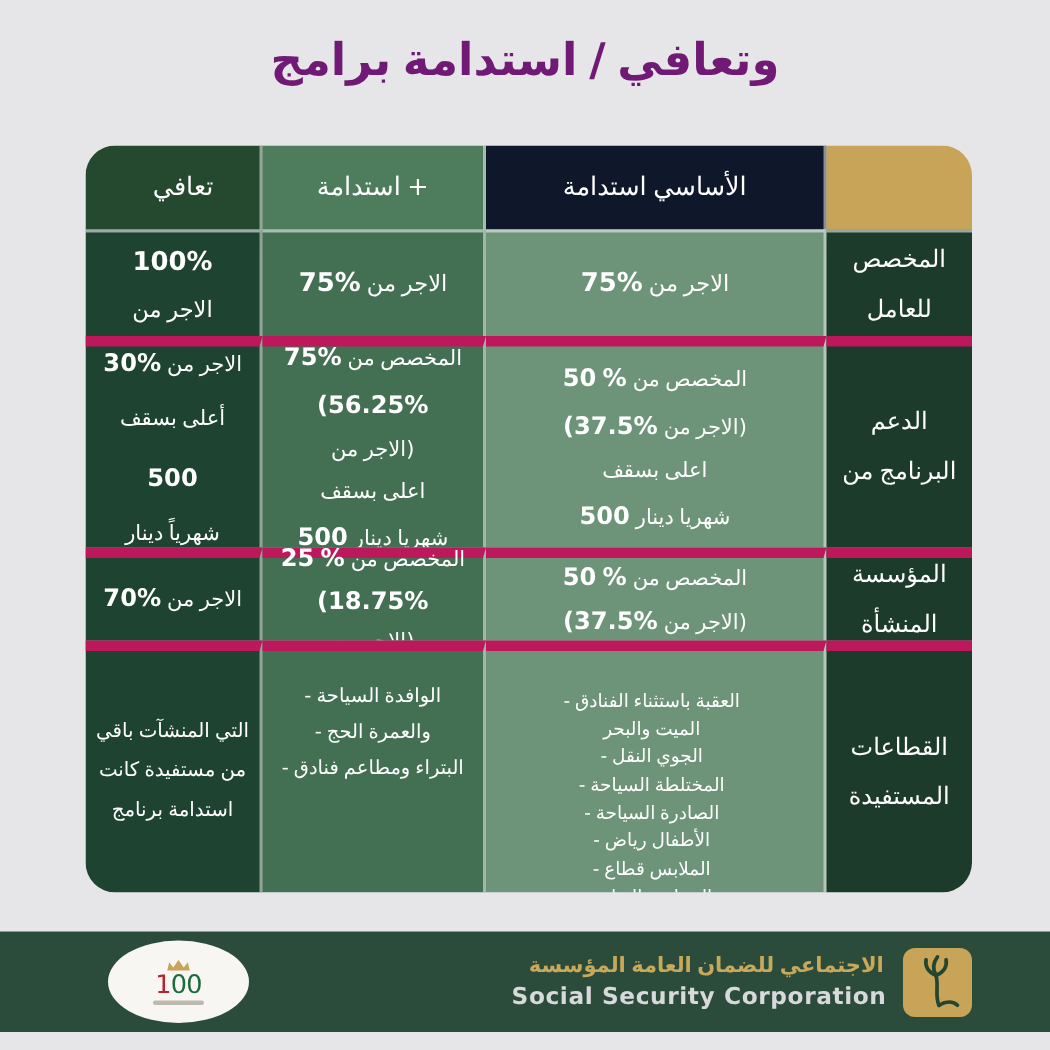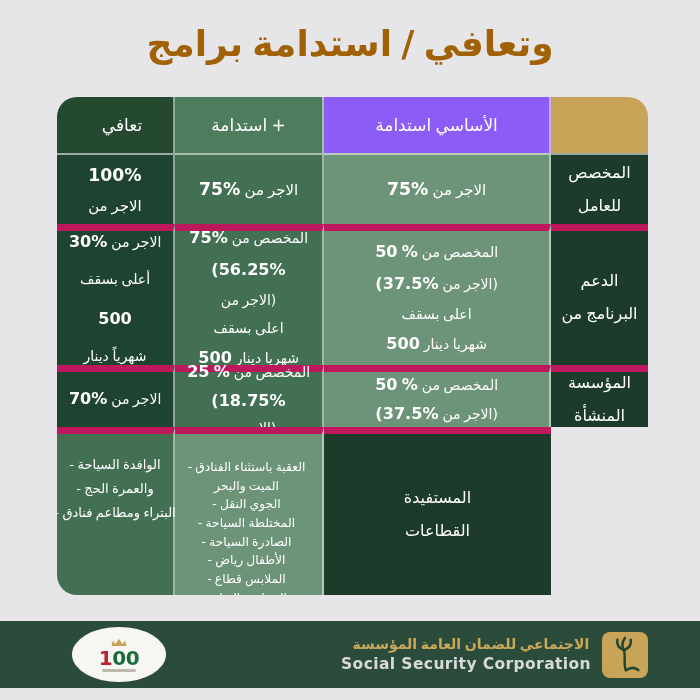--- a/index.html
+++ b/index.html
@@ -1,36 +1,36 @@
 <!DOCTYPE html>
 <html><head>
 <meta charset="utf-8">
 <style>
   html,body{margin:0;padding:0;}
   body{font-family:"DejaVu Sans",sans-serif;}
   .canvas{position:relative;width:700px;height:700px;background:#e6e6e8;overflow:hidden;}
 
   .title{position:absolute;top:24px;left:0;right:0;text-align:center;
-         font-size:36px;font-weight:700;color:#a16207;}
+         font-size:30px;font-weight:700;color:#701a75;}
   .title .line{line-height:1.1;}
 
   
   .tbl{position:absolute;left:57px;top:97px;width:591px;height:498px;
        display:grid;grid-template-columns:118px 149px 227px 97px;
        grid-template-rows:56px 71px 141px 62px 168px;
        border-radius:20px;overflow:hidden;}
   .cell{box-sizing:border-box;display:flex;flex-direction:column;
         justify-content:center;align-items:center;padding:4px 6px;color:#ffffff;}
   .c-rec{background:#1f4331;}
   .c-plus{background:#436f53;}
   .c-basic{background:#6d9378;}
   .c-label{background:#1d3b2a;}
   .h-rec{background:#25492f;padding-left:20px;}
   .h-plus{background:#4e7d5d;}
-  .h-basic{background:#8b5cf6;}
+  .h-basic{background:#0f172a;}
   .h-corner{background:#c7a458;}
   .vline{border-right:2px solid rgba(236,242,238,0.55);}
   .ltop{border-top:2px solid rgba(236,242,238,0.6);}
   .gtop{border-top:7px solid #be185d;}
 
   
   .line{direction:ltr;text-align:center;line-height:1.9;}
   .w{display:inline-block;margin:0 0.13em;}
   .seg{white-space:nowrap;}
   .seg.b{font-weight:700;font-size:1.15em;}
@@ -46,21 +46,21 @@
   .secl .line{font-size:12.3px;line-height:1.52;text-align:right;}
   .secl2{justify-content:flex-start;padding-top:19px;}
   .secl2 .line{font-size:13px;line-height:1.85;text-align:right;}
   .secl3 .line{font-size:13.2px;line-height:2.0;}
 
   
   .footer{position:absolute;left:0;top:621px;width:700px;height:67px;background:#2c4c3b;}
   .cent{position:absolute;left:72px;top:6px;width:94px;height:55px;background:#f7f6f3;
         border-radius:50%;display:flex;flex-direction:column;align-items:center;
         justify-content:center;gap:1px;}
-  .cent-num{display:block;font-size:20px;font-weight:700;letter-spacing:-0.5px;color:#1c6b3c;line-height:1;}
+  .cent-num{display:block;font-size:17px;font-weight:400;letter-spacing:-0.5px;color:#1c6b3c;line-height:1;}
   .cent-num::first-letter{color:#b8232e;}
   .cent-sub{width:34px;height:3px;background:#bdb9ae;border-radius:2px;}
   .orgblock{position:absolute;right:52px;top:0;height:67px;display:flex;align-items:center;gap:11px;direction:ltr;}
   .orgtext{display:flex;flex-direction:column;align-items:flex-end;gap:3px;}
   .org-ar{color:#c9a959;font-size:14px;font-weight:700;}
   .org-ar .line{line-height:1.2;}
   .org-en{color:#d8d9db;font-size:15.5px;font-weight:700;letter-spacing:0.4px;}
   .ssc-badge{width:46px;height:46px;background:#c7a458;border-radius:8px;
              display:flex;align-items:center;justify-content:center;}
 </style>
@@ -131,38 +131,43 @@
       </div>
     <div class="cell c-basic r3 vline gtop">
         <div class="line"><span class="seg b"><span class="w">50</span><span class="w">%</span></span><span class="seg"><span class="w">من</span><span class="w">المخصص</span></span></div>
         <div class="line"><span class="seg b"><span class="w">(37.5%</span></span><span class="seg"><span class="w">من</span><span class="w">الاجر)</span></span></div>
       </div>
     <div class="cell c-label gtop">
         <div class="line"><span class="seg"><span class="w">المؤسسة</span></span></div>
         <div class="line"><span class="seg"><span class="w">المنشأة</span></span></div>
       </div>
 
+    <div class="cell c-rec secl3 vline gtop">
+        <div class="line"><span class="seg"><span class="w">باقي</span><span class="w">المنشآت</span><span class="w">التي</span></span></div>
+        <div class="line"><span class="seg"><span class="w">كانت</span><span class="w">مستفيدة</span><span class="w">من</span></span></div>
+        <div class="line"><span class="seg"><span class="w">برنامج</span><span class="w">استدامة</span></span></div>
+      </div>
     <div class="cell c-plus secl2 vline gtop">
         <div class="line"><span class="seg"><span class="w">-</span><span class="w">السياحة</span><span class="w">الوافدة</span></span></div>
         <div class="line"><span class="seg"><span class="w">-</span><span class="w">الحج</span><span class="w">والعمرة</span></span></div>
         <div class="line"><span class="seg"><span class="w">-</span><span class="w">فنادق</span><span class="w">ومطاعم</span><span class="w">البتراء</span></span></div>
       </div>
     <div class="cell c-basic secl vline gtop">
         <div class="line"><span class="seg"><span class="w">-</span><span class="w">الفنادق</span><span class="w">باستثناء</span><span class="w">العقبة</span></span></div>
         <div class="line"><span class="seg"><span class="w">والبحر</span><span class="w">الميت</span></span></div>
         <div class="line"><span class="seg"><span class="w">-</span><span class="w">النقل</span><span class="w">الجوي</span></span></div>
         <div class="line"><span class="seg"><span class="w">-</span><span class="w">السياحة</span><span class="w">المختلطة</span></span></div>
         <div class="line"><span class="seg"><span class="w">-</span><span class="w">السياحة</span><span class="w">الصادرة</span></span></div>
         <div class="line"><span class="seg"><span class="w">-</span><span class="w">رياض</span><span class="w">الأطفال</span></span></div>
         <div class="line"><span class="seg"><span class="w">-</span><span class="w">قطاع</span><span class="w">الملابس</span></span></div>
         <div class="line"><span class="seg"><span class="w">-</span><span class="w">النقل</span><span class="w">السياحي</span></span></div>
       </div>
     <div class="cell c-label gtop">
+        <div class="line"><span class="seg"><span class="w">القطاعات</span></span></div>
         <div class="line"><span class="seg"><span class="w">المستفيدة</span></span></div>
-        <div class="line"><span class="seg"><span class="w">القطاعات</span></span></div>
       </div>
   </div>
 
   <div class="footer">
     <div class="cent">
       <svg width="18" height="9" viewBox="0 0 18 9">
         <path d="M1.5 8 L2.8 2.5 L5.5 6 L9 1 L12.5 6 L15.2 2.5 L16.5 8 Z" fill="#c7a458"></path>
       </svg>
       <span class="cent-num">100</span>
       <div class="cent-sub"></div>

